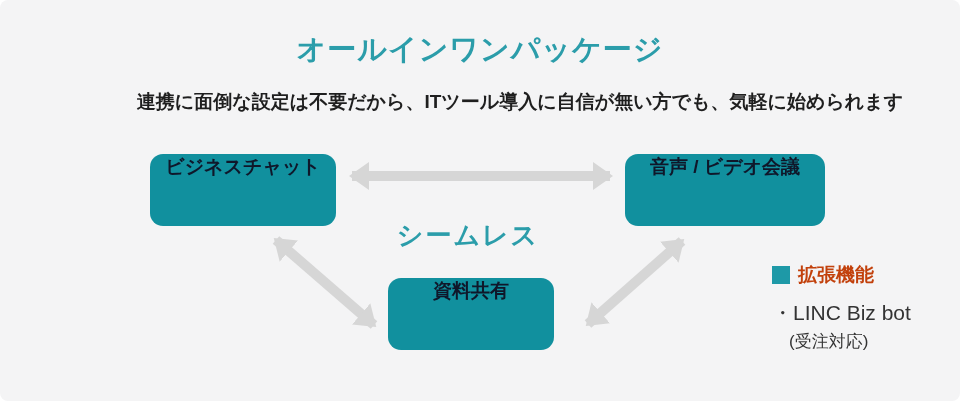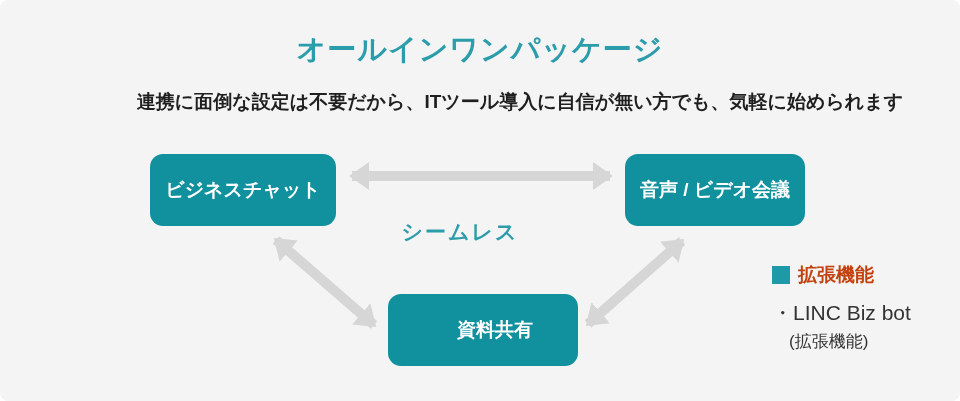--- a/index.html
+++ b/index.html
@@ -53,39 +53,38 @@
     position: absolute;
     left: 0;
     top: 0;
     width: 960px;
     height: 401px;
     pointer-events: none;
   }
   .node {
     position: absolute;
     display: flex;
-    align-items: center;
     justify-content: center;
     background: #11909e;
     border-radius: 13px;
-    color: #ffffff;
+    color: #0f172a;
     font-size: 19px;
     font-weight: 700;
     text-align: center;
   }
   .node-chat    { left: 150px; top: 154px; width: 186px; height: 72px; }
-  .node-meeting { left: 625px; top: 154px; width: 180px; height: 72px; }
-  .node-share   { left: 388px; top: 294px; width: 166px; height: 72px; padding-left: 24px; }
+  .node-meeting { left: 625px; top: 154px; width: 200px; height: 72px; }
+  .node-share   { left: 388px; top: 278px; width: 166px; height: 72px; }
   .seamless {
     position: absolute;
-    left: 332px;
+    left: 340px;
     top: 218px;
     width: 256px;
     text-align: center;
-    font-size: 21px;
+    font-size: 26px;
     font-weight: 700;
     letter-spacing: 2px;
     color: #2b9daa;
   }
   .extensions {
     position: absolute;
     left: 772px;
     top: 262px;
     width: 180px;
     color: #333333;
@@ -153,17 +152,17 @@
     </div>
 
     <div class="seamless">シームレス</div>
 
     <div class="extensions">
       <div class="ext-heading">
         <span class="ext-square"></span>
         <span>拡張機能</span>
       </div>
       <div class="ext-item">・LINC Biz bot</div>
-      <div class="ext-note">(拡張機能)</div>
+      <div class="ext-note">(受注対応)</div>
     </div>
 
   </div>
 </div>
 
 </body></html>

